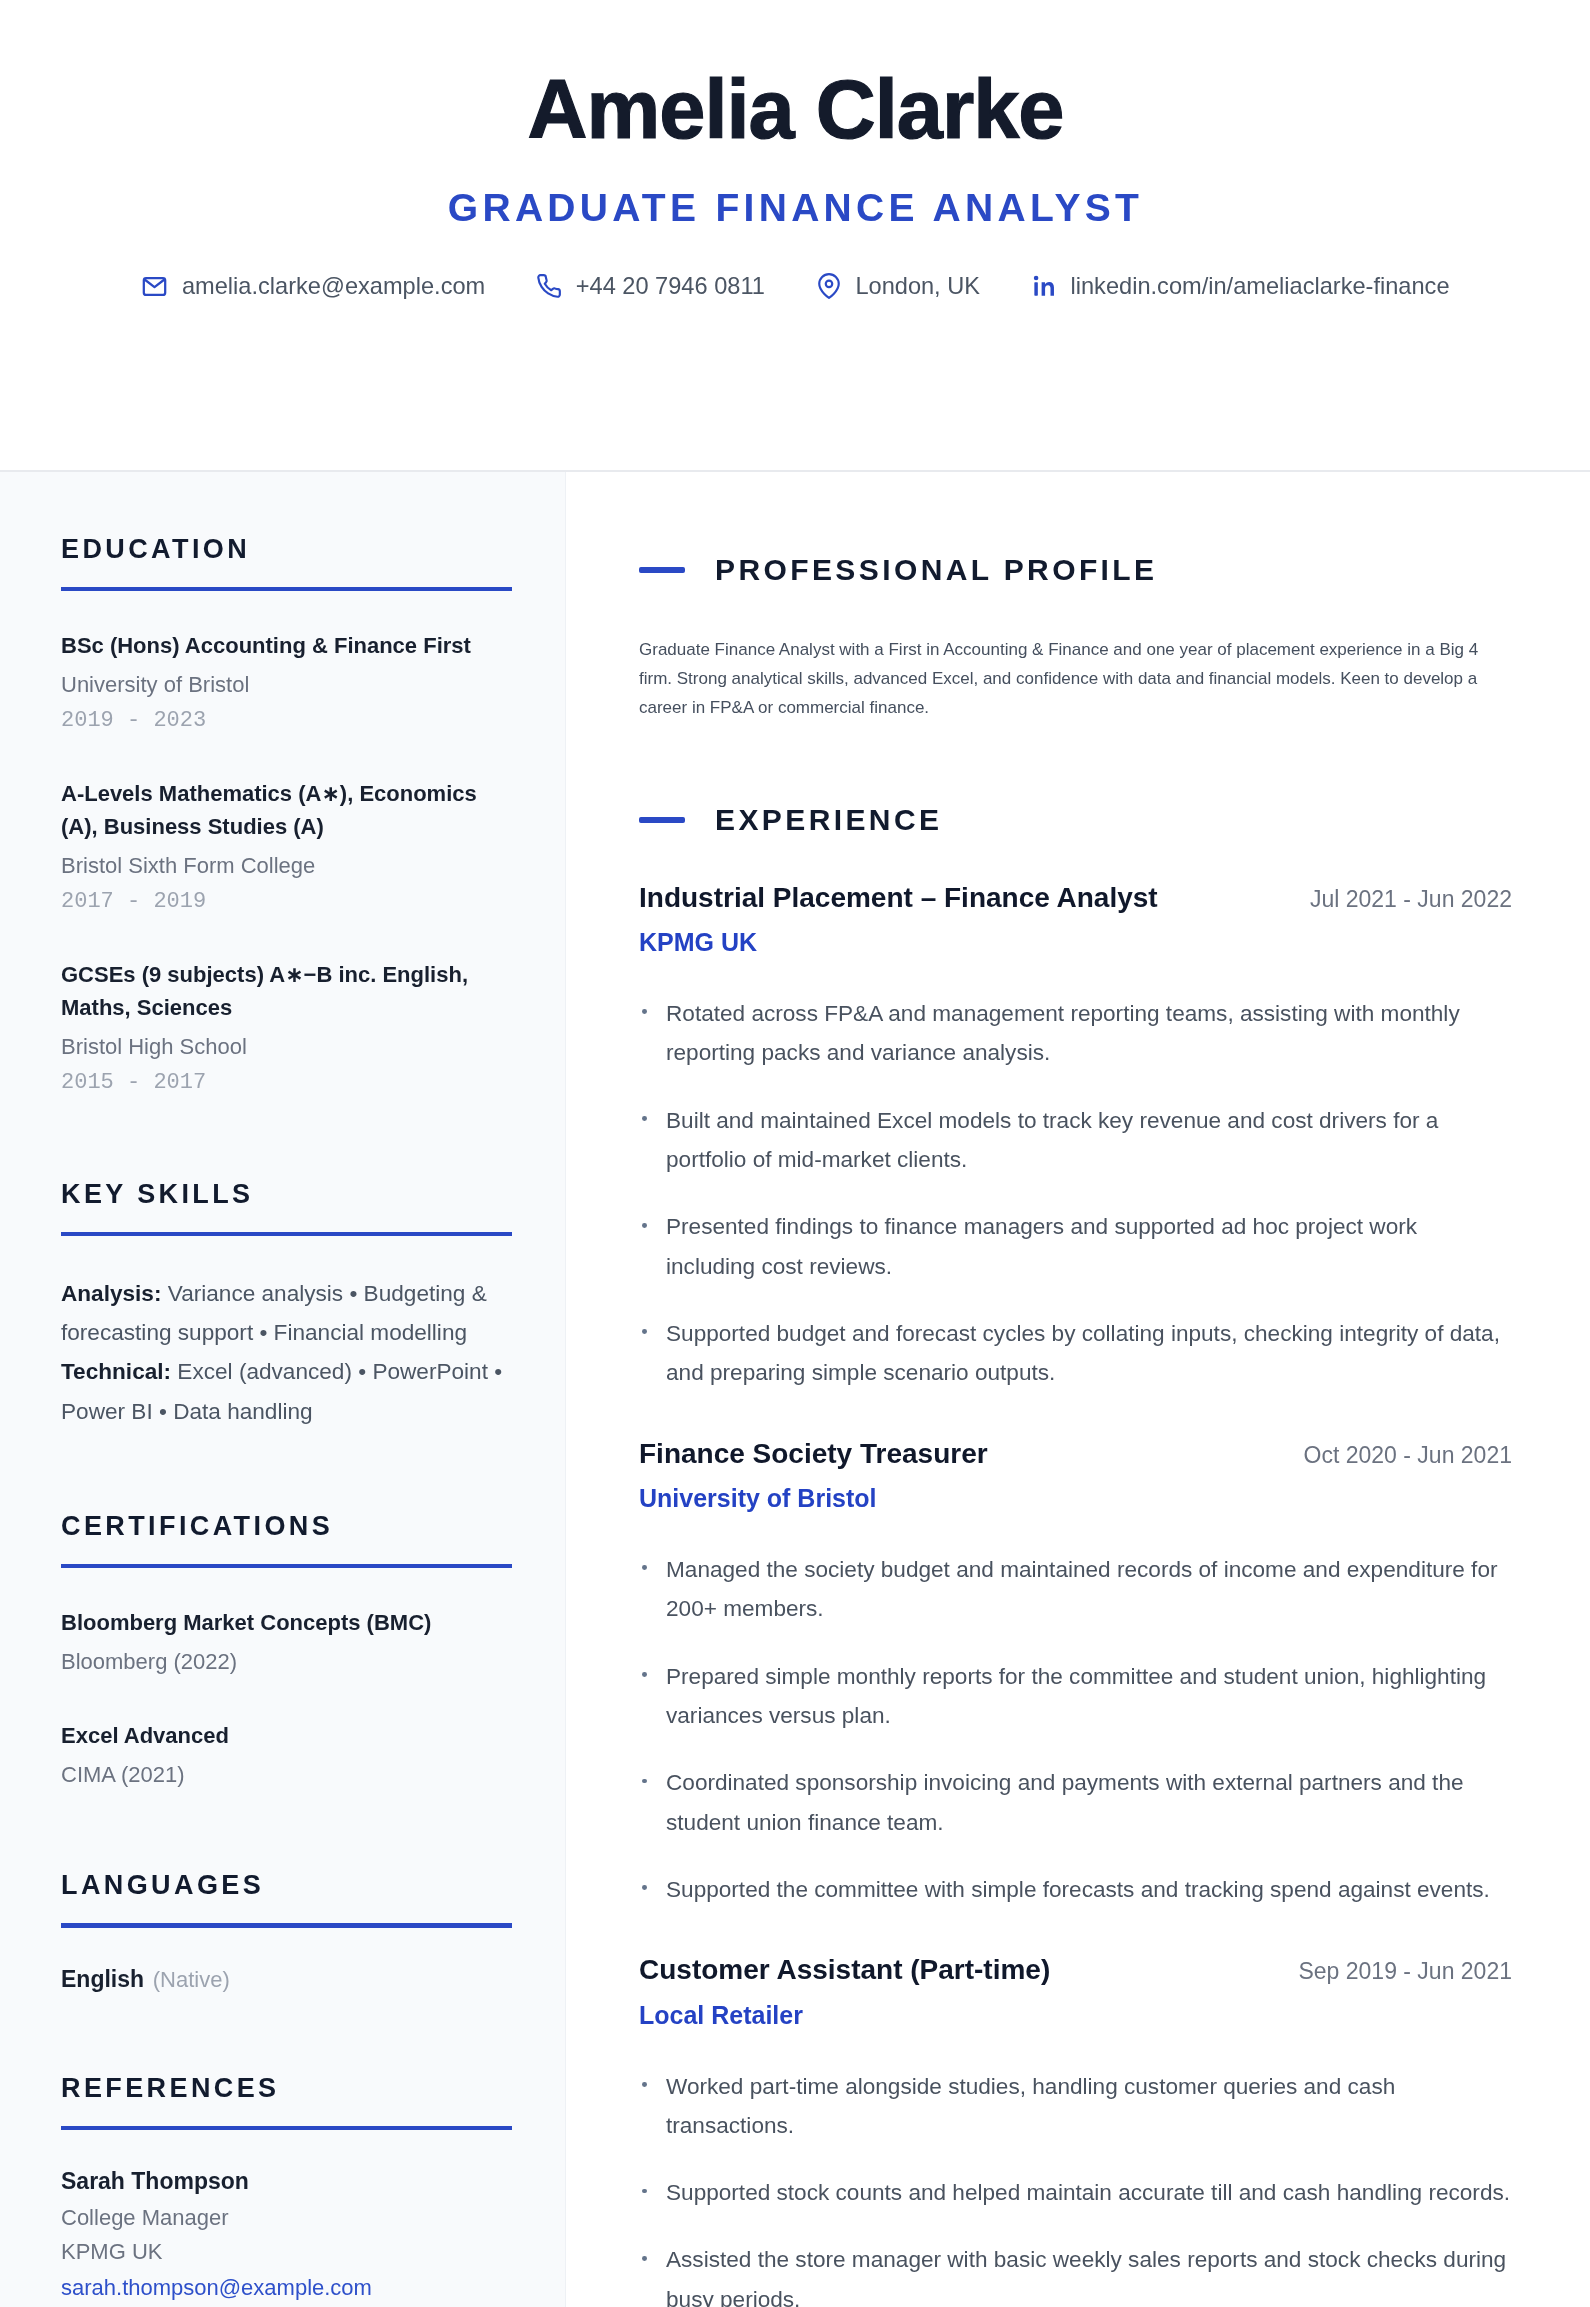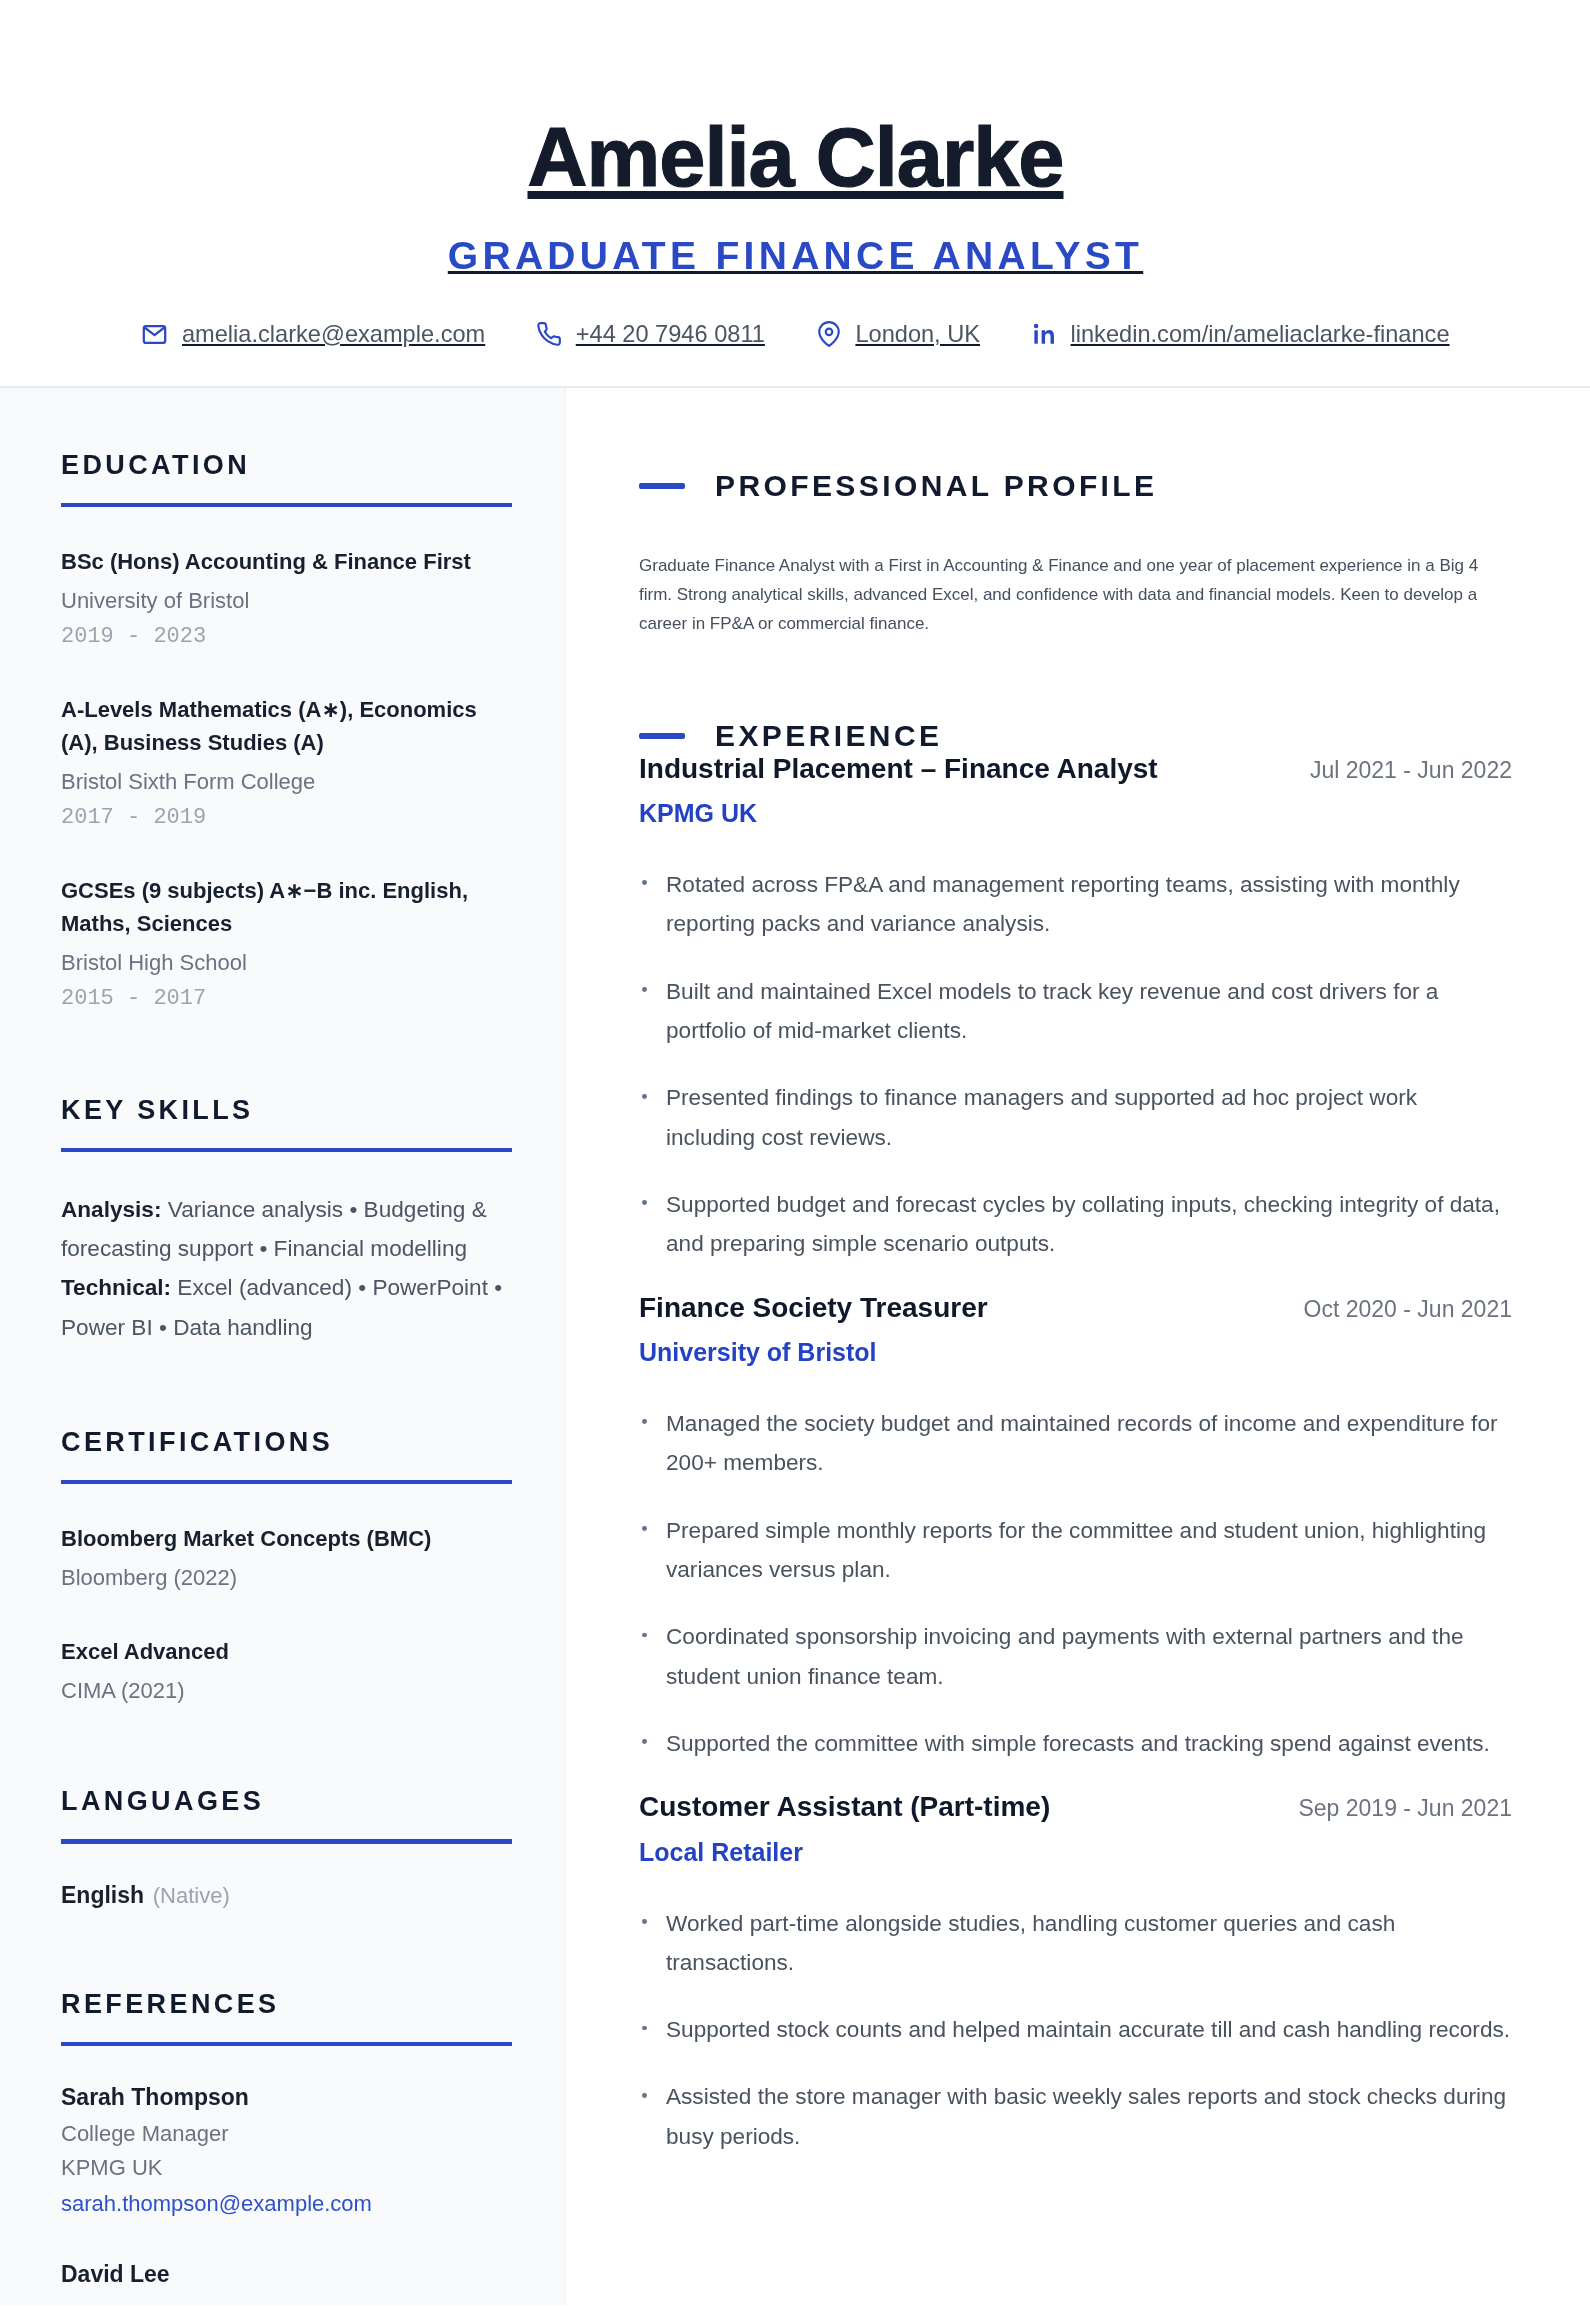--- a/index.html
+++ b/index.html
@@ -1,20 +1,20 @@
 <!DOCTYPE html>
 <html style="font-size:7.7px"><head>
 <meta charset="utf-8">
 <style>
   * { margin:0; padding:0; box-sizing:border-box; }
   html,body { width:1591px; height:2307px; overflow:hidden; background:#ffffff; }
   body { font-family:"Liberation Sans","DejaVu Sans",sans-serif; color:#121b2e; }
 
   
-  .header { height:388px; border-bottom:2.4px solid #e8eaee; text-align:center; padding-top:108px;text-decoration:underline; }
+  .header { height:472px; border-bottom:2.4px solid #e8eaee; text-align:center; padding-top:60px; }
   .name { font-size:83px; font-weight:700; letter-spacing:-1px; color:#141b2b;
           -webkit-text-stroke:1.2px #141b2b; line-height:1.2; }
   .role-title { margin-top:26px; font-size:39px; font-weight:700; letter-spacing:4.3px; color:#2a49c5; }
   .contact { display:flex; justify-content:center; align-items:center; gap:51px; margin-top:43px;
              font-size:23.6px; color:#4b5563; }
   .c-item { display:flex; align-items:center; gap:13.5px; }
   .c-item svg { display:block; }
 
   
   .content { display:flex; height:1917px; }
@@ -41,21 +41,21 @@
   .ref-org  { font-size:22px; color:#6b7280; margin-top:2.9px;  line-height:1.45; }
   .ref-email { font-size:22px; color:#2e50ca; margin-top:3.8px; line-height:1.45;
                text-decoration:none; display:inline-block; }
 
   
   .m-h-row { display:flex; align-items:center; gap:30px;text-align:right; }
   .dash { width:46px; height:6.2px; background:#2a49c5; border-radius:1.9px; flex:0 0 46px; }
   .m-h { font-size:30px; font-weight:700; letter-spacing:3.4px; color:#121b2e; }
   .profile-text { margin-top:49px; font-size:17px; line-height:1.7; color:#454f5e; }
   .sec-experience { margin-top:80px; }
-  .job { }
+  .job { margin-top:45px; }
   .job-head { display:flex; justify-content:space-between; align-items:baseline; }
   .job-title { font-size:28px; font-weight:700; color:#10182b; }
   .job-dates { font-size:23px; color:#6b7280; white-space:nowrap; margin-left:29px; }
   .job-company { margin-top:14.4px; font-size:25px; font-weight:700; color:#2442c4; }
   .bullets { list-style:none; margin-top:37px; }
   .bullets li { position:relative; padding-left:27px; font-size:22.6px; line-height:1.74;
                 color:#49525f; margin-bottom:28px; }
   .bullets li::before { content:''; position:absolute; left:2.9px; top:15.4px; width:4.8px; height:4.8px;
                         border-radius:50%; background:#64748b; }
 </style>

